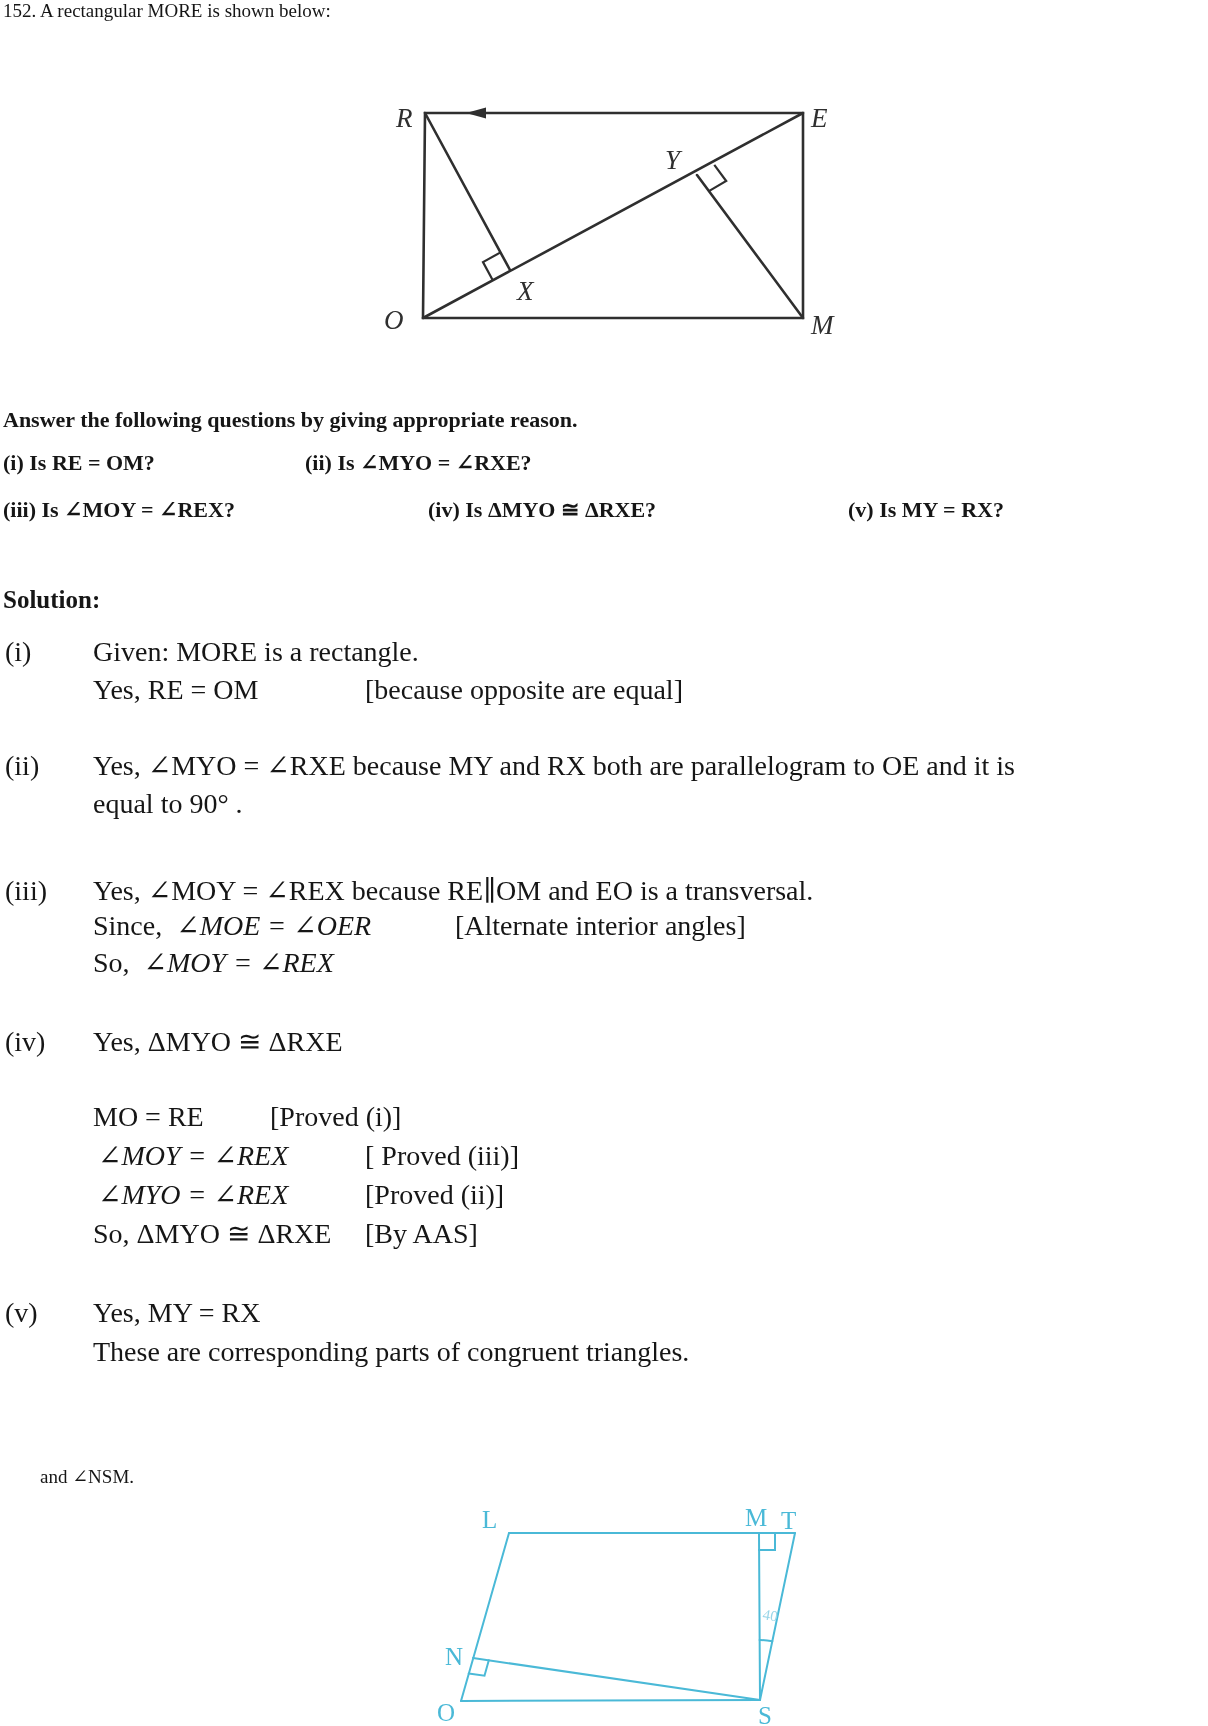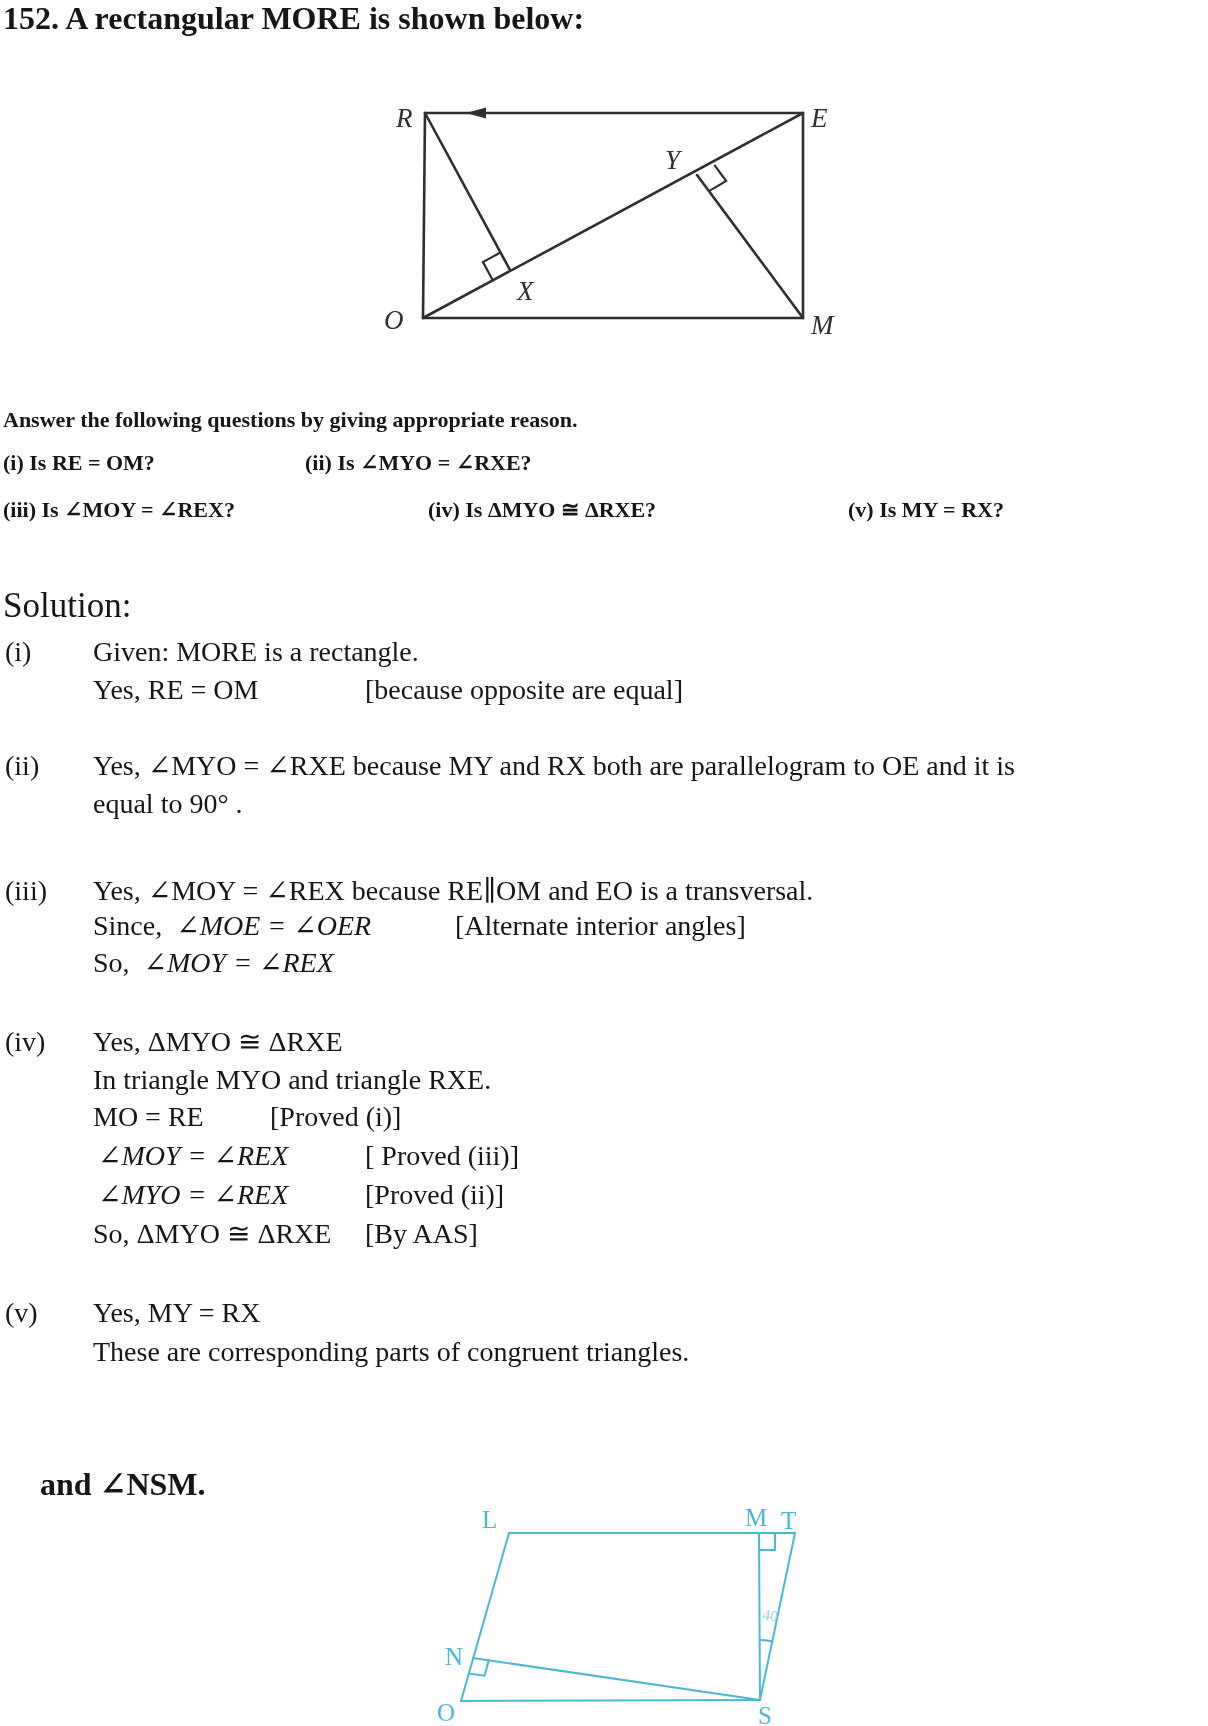--- a/index.html
+++ b/index.html
@@ -4,22 +4,22 @@
 <style>
   html,body { margin:0; padding:0; background:#ffffff; }
   .page {
     position:relative; width:1208px; height:1726px;
     background:#ffffff; overflow:hidden;
     font-family:"Liberation Serif","DejaVu Serif",serif;
     color:var(--text,#161616);
   }
   .line { position:absolute; white-space:nowrap; font-size:28px; line-height:1.15; }
   .it { font-style:italic; }
-  .h1 { font-size:32px; font-weight:bold; }
-  .h2 { font-size:35px; font-weight:normal; }
+  .h1 { font-size:19px; font-weight:normal; }
+  .h2 { font-size:25px; font-weight:bold; }
   .qs { font-size:22px; font-weight:bold; }
   .fig { position:absolute; }
   .f1-stroke { stroke:var(--figure1-stroke,#2f2f2f); stroke-width:2.6; fill:none; stroke-linecap:round; }
   .f1-thin   { stroke:var(--figure1-stroke,#2f2f2f); stroke-width:2.2; fill:none; }
   .f1-text   { fill:var(--figure1-stroke,#2f2f2f); font-family:"Liberation Serif","DejaVu Serif",serif;
                font-style:italic; font-size:27px; }
   .f2-stroke { stroke:var(--figure2-stroke,#4ab9d7); stroke-width:2; fill:none; stroke-linecap:round; }
   .f2-text   { fill:var(--figure2-stroke,#4ab9d7); font-family:"Liberation Serif","DejaVu Serif",serif;
                font-size:25px; }
   .f2-faint  { fill:var(--figure2-faint,#9ad6e8); font-family:"Liberation Serif","DejaVu Serif",serif;
@@ -81,21 +81,20 @@
   <span class="line" style="left:93px; top:788px;">equal to 90° .</span>
 
   <span class="line" style="left:5px;  top:875px;">(iii)</span>
   <span class="line" style="left:93px; top:875px;">Yes, ∠MOY = ∠REX because RE∥OM and EO is a transversal.</span>
   <span class="line" style="left:93px; top:910px;"><span>Since,</span>&nbsp; <span class="it">∠MOE = ∠OER</span></span>
   <span class="line" style="left:455px;top:910px;">[Alternate interior angles]</span>
   <span class="line" style="left:93px; top:947px;"><span>So,</span>&nbsp; <span class="it">∠MOY = ∠REX</span></span>
 
   <span class="line" style="left:5px;  top:1026px;">(iv)</span>
   <span class="line" style="left:93px; top:1026px;">Yes, ΔMYO ≅ ΔRXE</span>
-  <span class="line" style="left:93px; top:1064px;">In triangle MYO and triangle RXE.</span>
   <span class="line" style="left:93px; top:1101px;">MO = RE</span>
   <span class="line" style="left:270px;top:1101px;">[Proved (i)]</span>
   <span class="line it" style="left:98px; top:1140px;">∠MOY = ∠REX</span>
   <span class="line" style="left:365px;top:1140px;">[ Proved (iii)]</span>
   <span class="line it" style="left:98px; top:1179px;text-align:right;">∠MYO = ∠REX</span>
   <span class="line" style="left:365px;top:1179px;">[Proved (ii)]</span>
   <span class="line" style="left:93px; top:1218px;">So, ΔMYO ≅ ΔRXE</span>
   <span class="line" style="left:365px;top:1218px;">[By AAS]</span>
 
   <span class="line" style="left:5px;  top:1297px;">(v)</span>

